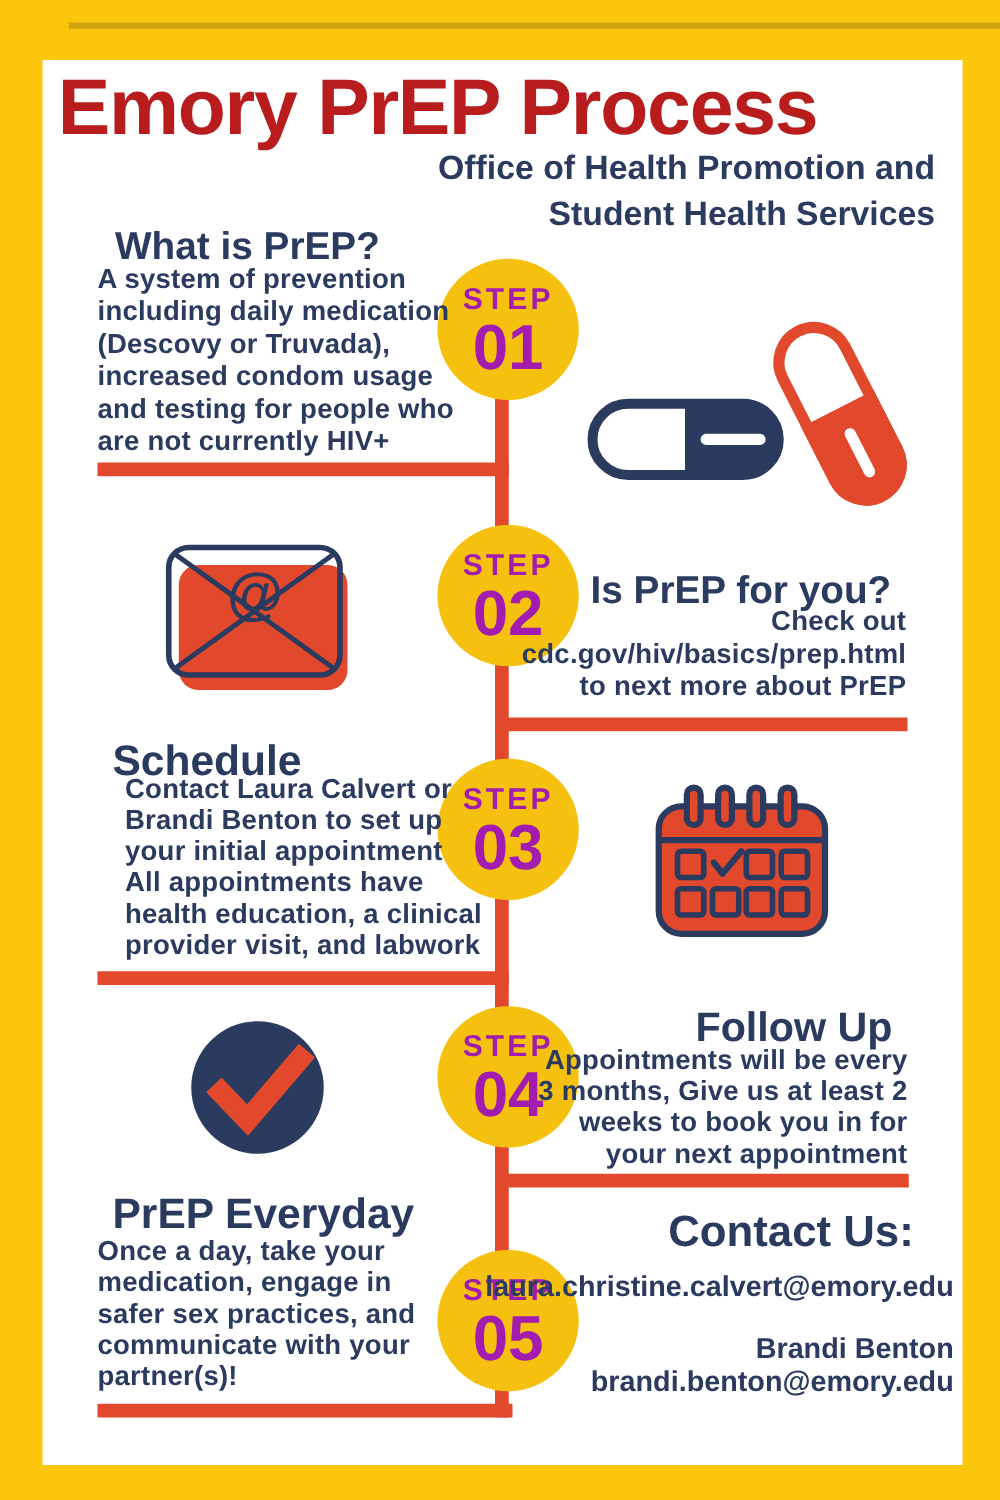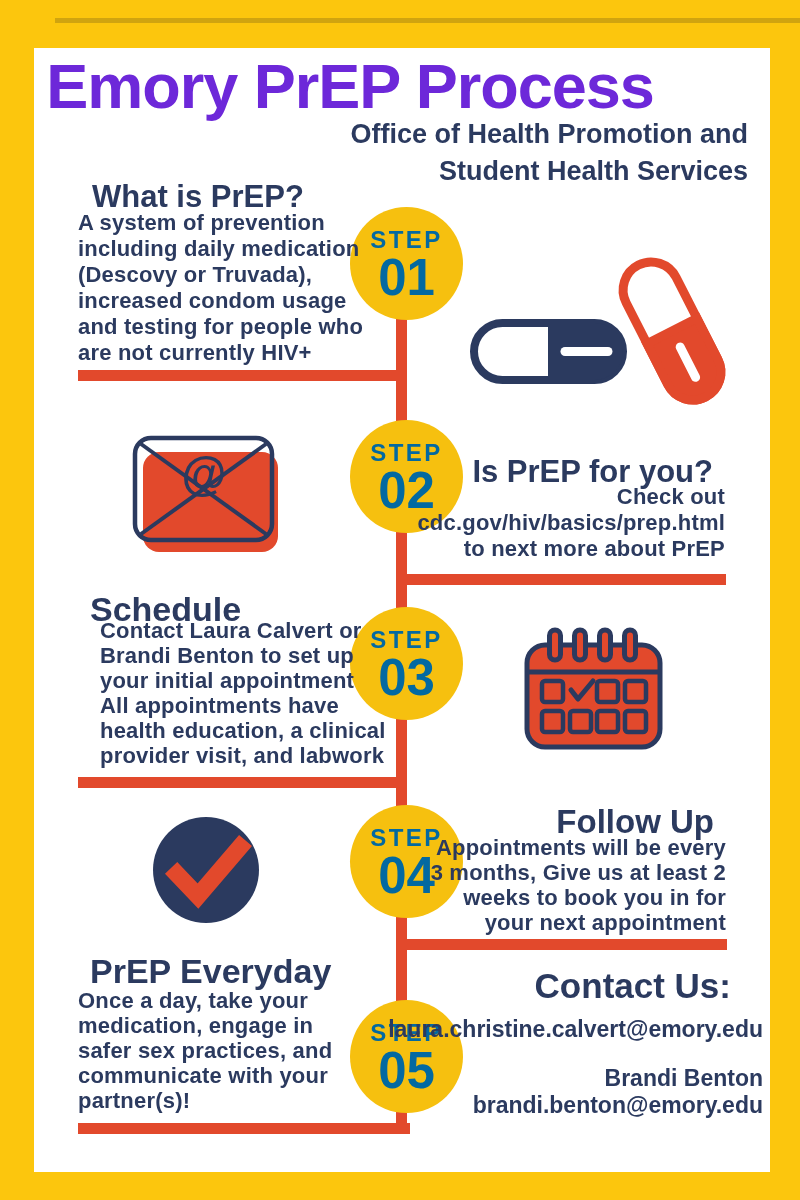--- a/index.html
+++ b/index.html
@@ -8,38 +8,38 @@
     background:#FCC60D; overflow:hidden;
     font-family:"Liberation Sans","DejaVu Sans",sans-serif;
     color:#2B3A5F;
   }
   .canvas { position:absolute; left:34px; top:48px; width:736px; height:1124px; background:#FFFFFF; }
   .top-shade { position:absolute; left:55px; right:0; top:18px; height:5px; background:rgba(92,74,20,0.28); }
 
   .title {
     position:absolute; left:34px; top:50px; width:632px; margin:0;
     text-align:center; font-size:63px; font-weight:bold; letter-spacing:-1px;
-    color:#6d28d9;
+    color:#b91c1c;
   }
   .subtitle {
     position:absolute; right:52px; top:116px; text-align:right;
     font-size:27px; line-height:37px; font-weight:bold; color:#2B3A5F;
   }
 
   .vline { position:absolute; left:396px; top:300px; width:11px; height:834px; background:#E2492C; z-index:1; }
   .hl { position:absolute; height:11px; background:#E2492C; z-index:1; }
   .hl1 { left:78px; top:370px; width:329px; }
   .hl2 { left:396px; top:574px; width:330px; }
   .hl3 { left:78px; top:777px; width:329px; }
   .hl4 { left:396px; top:939px; width:331px; }
   .hl5 { left:78px; top:1123px; width:332px; }
 
   .step {
     position:absolute; left:350px; width:113px; height:113px; border-radius:50%;
-    background:#F6C00F; color:#0369a1; z-index:2;
+    background:#F6C00F; color:#a21caf; z-index:2;
     display:flex; flex-direction:column; align-items:center; justify-content:center;
   }
   .step-word { font-size:24px; font-weight:bold; letter-spacing:2.5px; }
   .step-num { font-size:51px; font-weight:bold; line-height:48px; }
   .s1 { top:207px; } .s2 { top:420px; } .s3 { top:607px; } .s4 { top:805px; } .s5 { top:1000px; }
 
   .heading { position:absolute; margin:12px; font-weight:bold; color:#2B3A5F; z-index:2; }
   .body {
     position:absolute; margin:0; white-space:pre-line; font-weight:bold;
     font-size:22px; line-height:26px; letter-spacing:0.2px; color:#2B3A5F; z-index:2;

